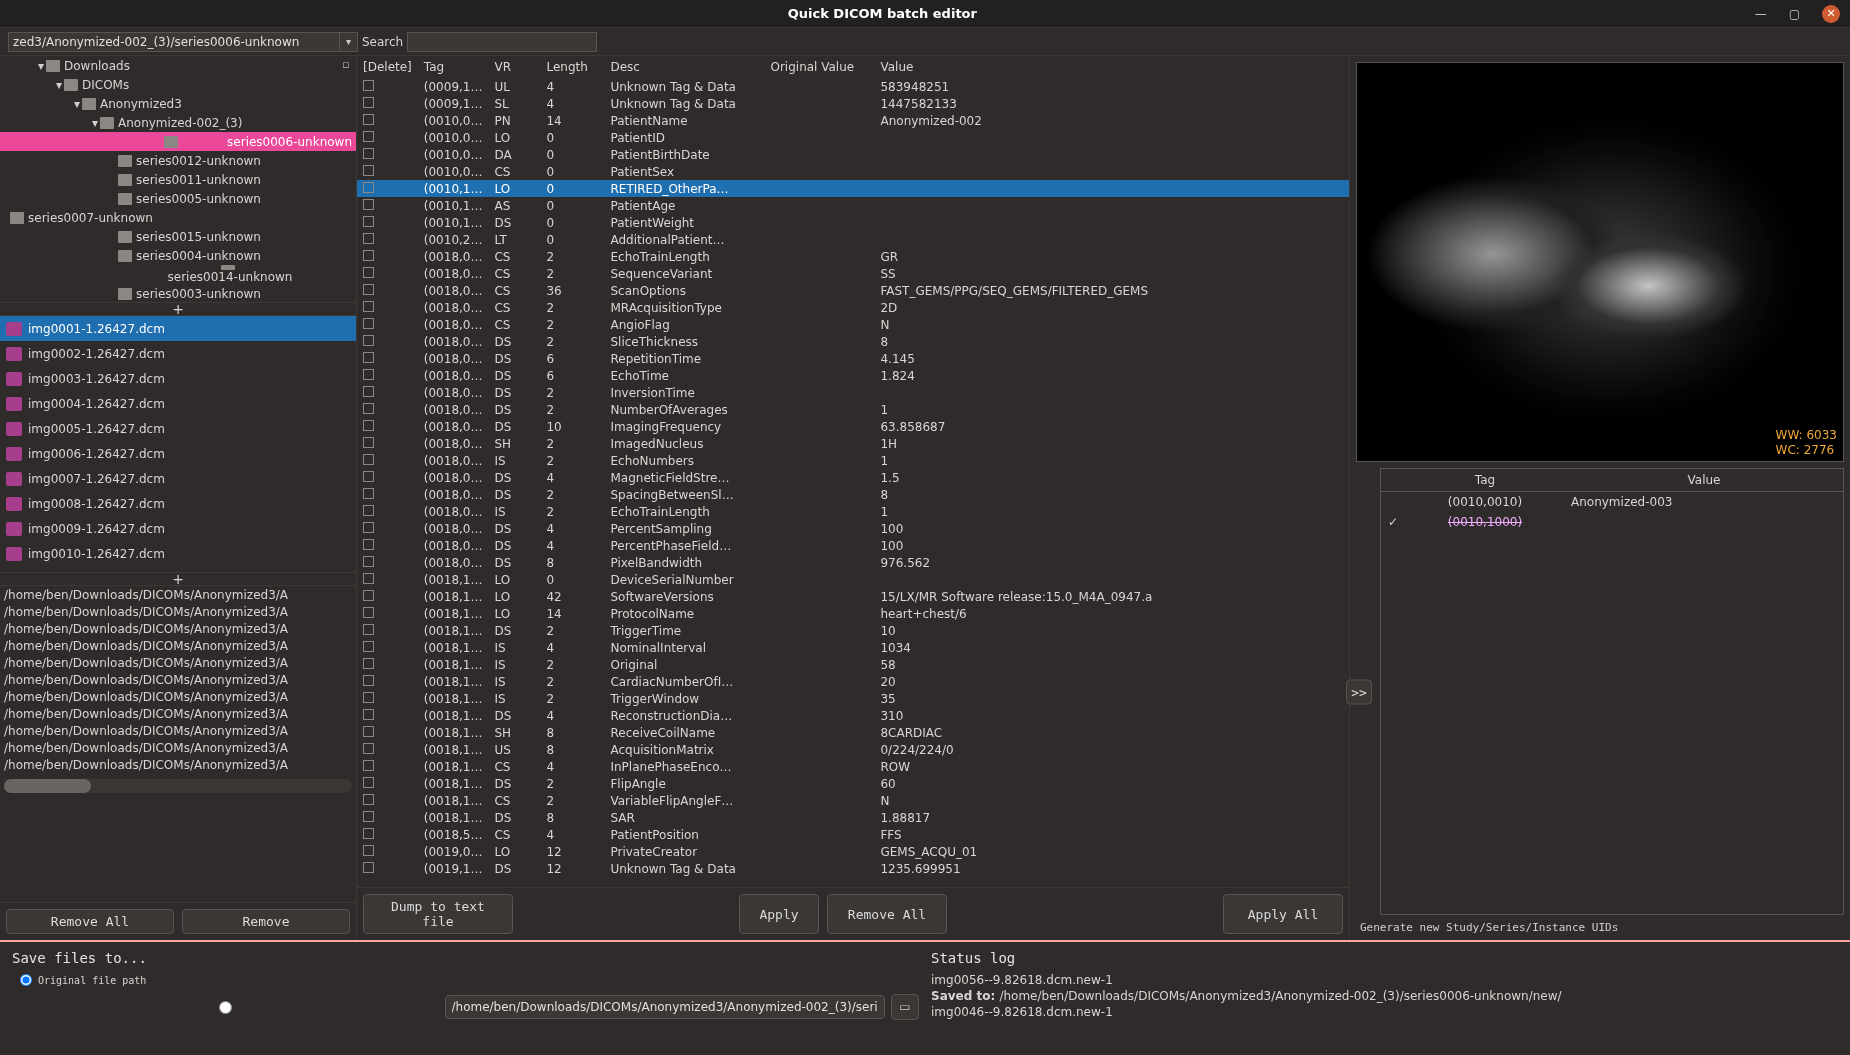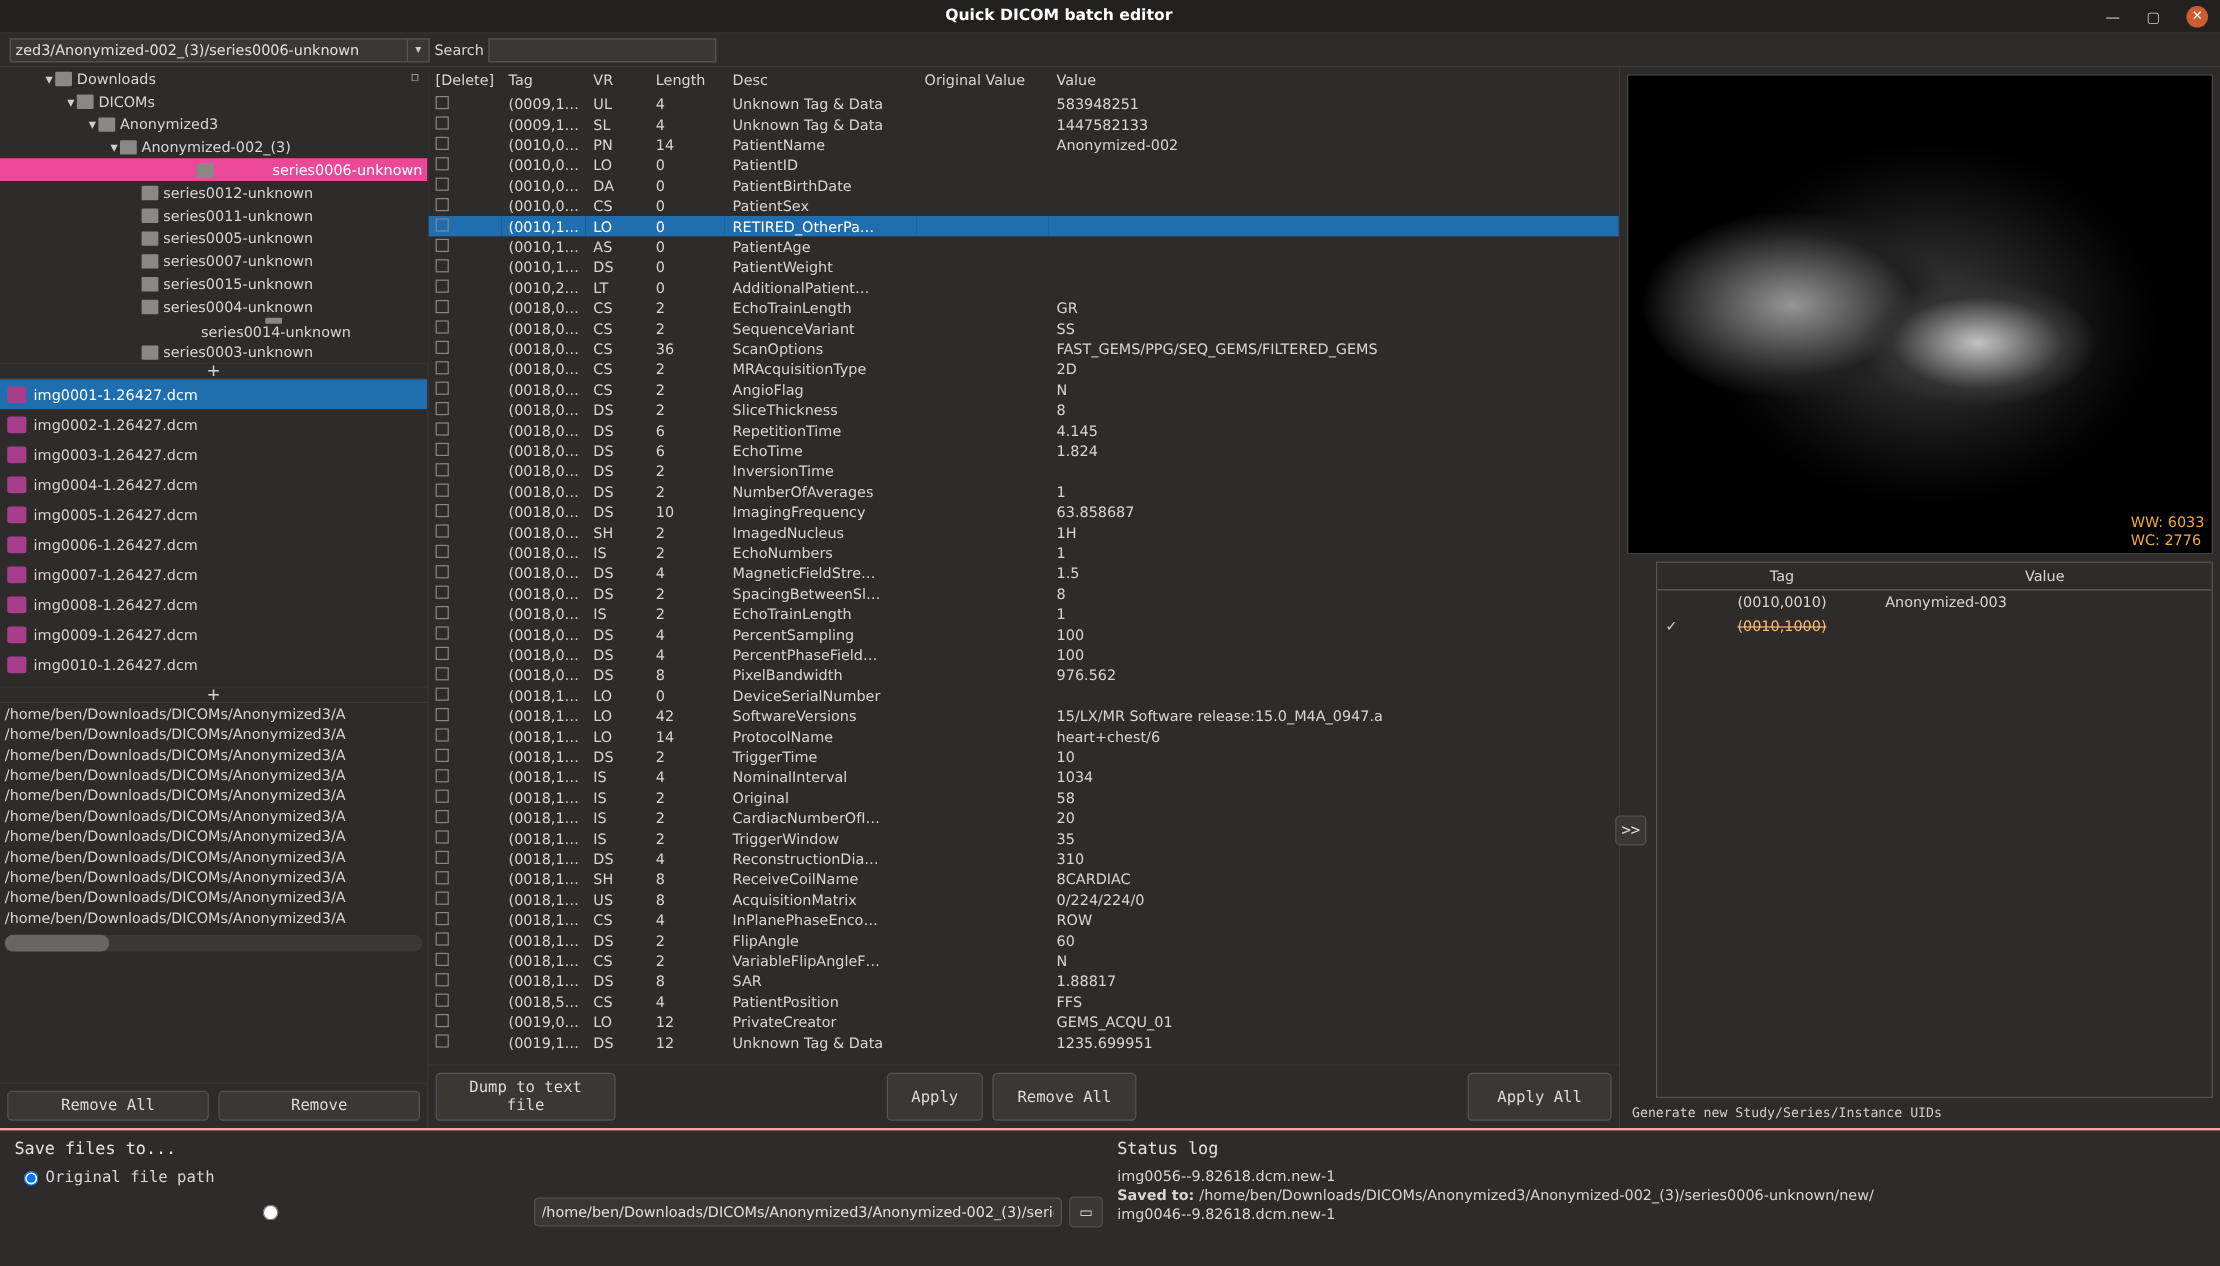--- a/index.html
+++ b/index.html
@@ -71,21 +71,21 @@
     linear-gradient(25deg, rgba(60,60,60,.35) 0%, rgba(0,0,0,0) 55%);
   filter: contrast(1.08) brightness(.92);
 }
 .preview .wl { position: absolute; right: 6px; bottom: 4px; color: #efa93a; font-family: monospace; font-size: 12px; text-align: left; line-height: 1.2; }
 
 .edits-table { flex: 1; margin: 0 6px; border: 1px solid #555; overflow: auto; position: relative; }
 .edits-table table { width: 100%; border-collapse: collapse; }
 .edits-table th { text-align: center; padding: 4px; font-weight: normal; border-bottom: 1px solid #555; }
 .edits-table td { padding: 3px 6px; height: 20px; white-space: nowrap; }
 .edits-table td.cb { width: 24px; text-align: center; }
-.edits-table .strike { text-decoration: line-through; color: #fdba74; }
+.edits-table .strike { text-decoration: line-through; color: #f0abfc; }
 .uid-note { font-family: monospace; color: #cfcfcf; font-size: 11px; padding: 6px 10px; }
 
 .bottom { height: 115px; display: flex; gap: 12px; padding: 8px 12px; border-top: 2px solid #fca5a5; }
 .bottom .saveform { flex: 1; display: flex; flex-direction: column; gap: 8px; }
 .bottom .saveform .hdr { font-family: monospace; font-size: 14px; color: #e6e4e2; }
 .bottom .radio-row { display: flex; align-items: center; gap: 6px; margin-left: 8px; }
 .bottom .radio-row input[type=radio] { width: 12px; height: 12px; }
 .bottom .dest-row { display: flex; align-items: center; gap: 6px; }
 .bottom .dest-row input { flex: 1; background: #3a3735; border: 1px solid #555; color: #e0e0e0; padding: 4px 6px; border-radius: 4px; }
 .bottom .folderbtn { width: 28px; height: 26px; background: #3a3735; border: 1px solid #555; border-radius: 4px; color: #ccc; cursor: pointer; text-align: center; line-height: 24px; }
@@ -155,21 +155,21 @@
         <div class="tree-row" style="padding-left: 108px;">
           <span class="arrow"></span>
           <span class="ficon folder"></span>
           <span>series0011-unknown</span>
         </div>
         <div class="tree-row" style="padding-left: 108px;">
           <span class="arrow"></span>
           <span class="ficon folder"></span>
           <span>series0005-unknown</span>
         </div>
-        <div class="tree-row" style="padding-left: 108px;">
+        <div class="tree-row" style="">
           <span class="arrow"></span>
           <span class="ficon folder"></span>
           <span>series0007-unknown</span>
         </div>
         <div class="tree-row" style="padding-left: 108px;">
           <span class="arrow"></span>
           <span class="ficon folder"></span>
           <span>series0015-unknown</span>
         </div>
         <div class="tree-row" style="padding-left: 108px;">
@@ -748,21 +748,21 @@
 
     <div class="uid-note">Generate new Study/Series/Instance UIDs</div>
   </div>
 </div>
 
 <div class="bottom">
   <div class="saveform">
     <div class="hdr">Save files to...</div>
     <label class="radio-row">
       <input type="radio" checked="" style="">
-      <span style="font-family:monospace; font-size:13px">Original file path</span>
+      <span style="font-family:monospace; font-size:10px">Original file path</span>
     </label>
     <div class="dest-row">
       <input type="radio" style="">
       <input type="text" value="/home/ben/Downloads/DICOMs/Anonymized3/Anonymized-002_(3)/series0006-unknown" style="">
       <div class="folderbtn">▭</div>
     </div>
   </div>
   <div class="log">
     <div class="hdr">Status log</div>
     <div id="log-lines">

